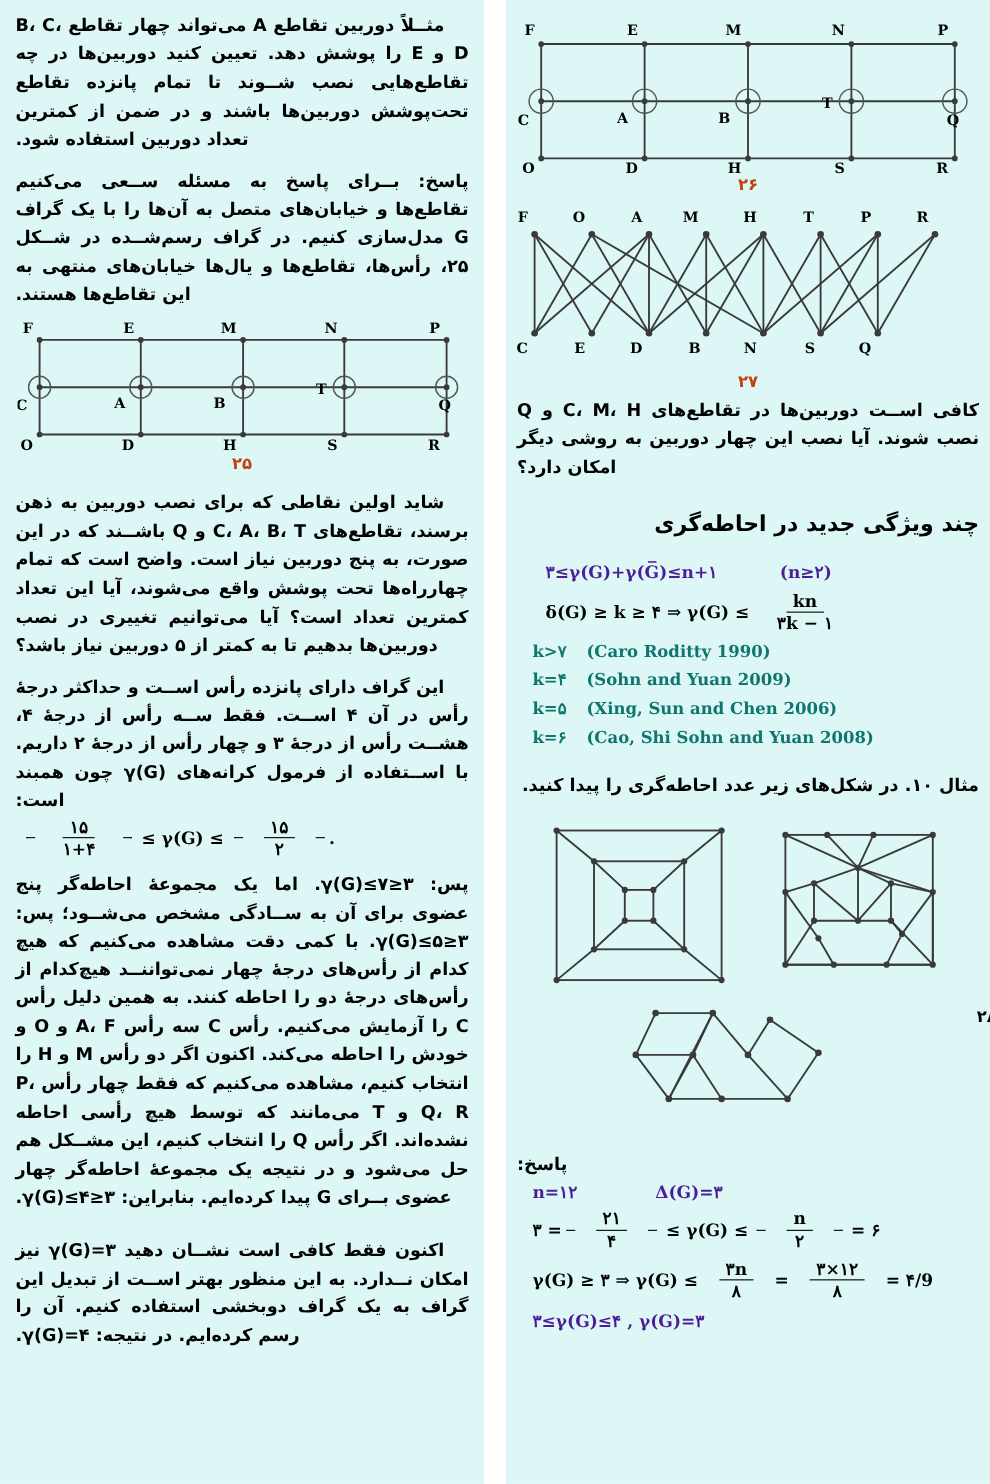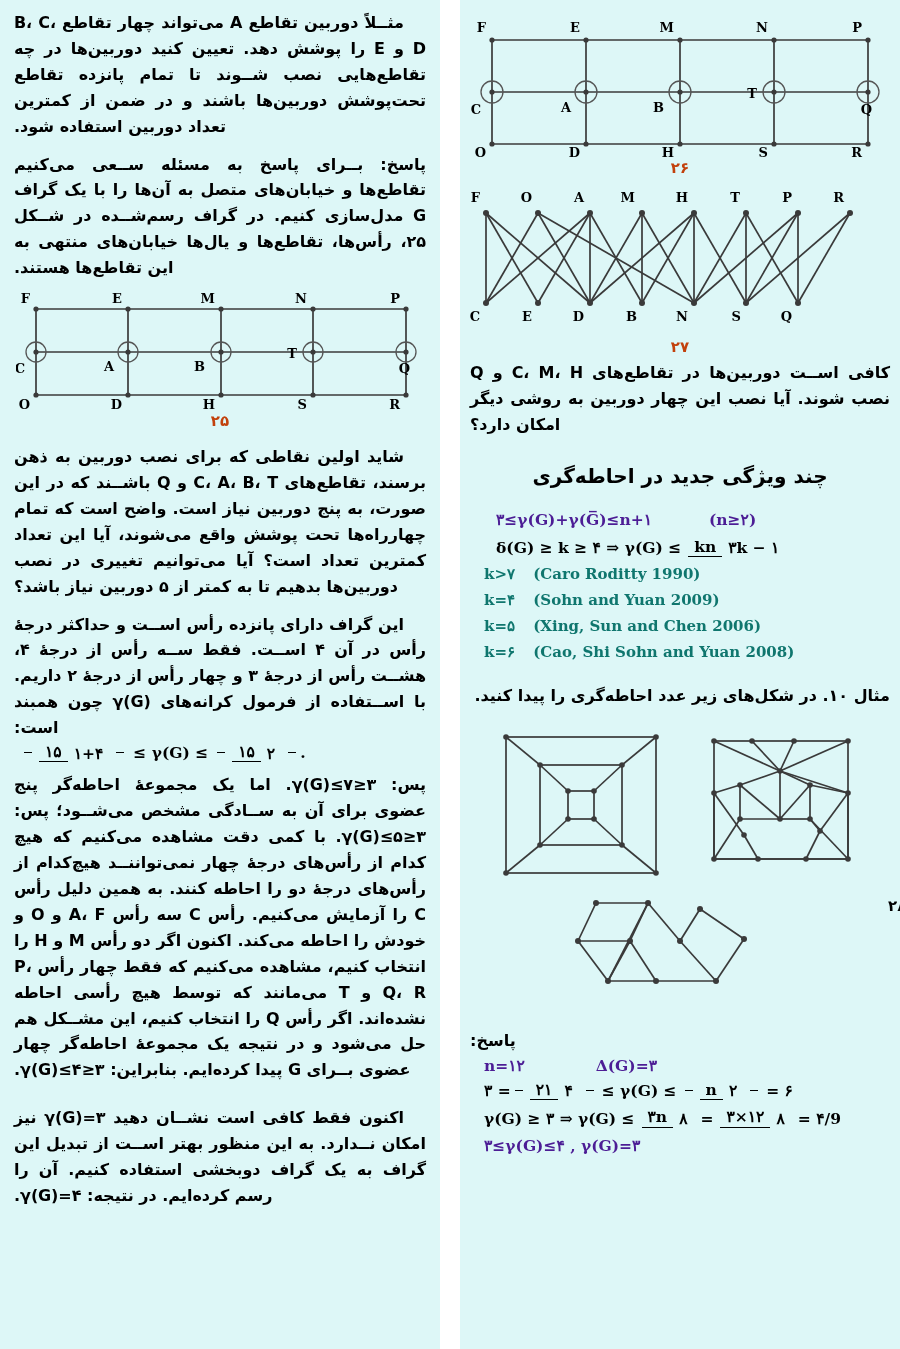--- a/index.html
+++ b/index.html
@@ -27,35 +27,35 @@
   p.rtl.lastright{text-align-last:right;}
 
   .figwrap{margin:4px 0 2px 0;text-align:center;}
   .fignum{
     font-family:"DejaVu Sans",sans-serif;font-weight:700;font-size:15px;
     text-align:center;margin-top:1px;color:#c2410c;
   }
   .fignum-float{position:absolute;font-weight:700;font-size:15px;}
 
   h2.section{
-    direction:rtl;text-align:center;font-size:20px;font-weight:800;
+    direction:rtl;text-align:right;font-size:20px;font-weight:800;
     margin:26px 0 22px 0;font-family:"DejaVu Sans",sans-serif;color:#000;
   }
 
   .math{
     direction:ltr;text-align:left;font-family:"DejaVu Serif","Liberation Serif",serif;
     font-size:15.5px;font-weight:700;color:#4c1d95;margin:0 0 9px 0;
     padding-left:26px;
   }
   .math .sp{display:inline-block;width:46px;}
   .math-row{display:flex;align-items:center;gap:4px;direction:ltr;
     font-family:"DejaVu Serif",serif;font-weight:700;font-size:15.5px;
     padding-left:26px;margin-bottom:8px;}
-  .frac{display:inline-flex;align-items:center;
-    vertical-align:middle;line-height:1.12;margin:0 3px;}
+  .frac{display:inline-flex;flex-direction:column;align-items:center;
+    vertical-align:middle;line-height:1.12;margin:0 15px;}
   .frac .num{border-bottom:1.6px solid #000;padding:0 6px 1px 6px;}
   .frac .den{padding:1px 6px 0 6px;}
   .cite{direction:ltr;text-align:left;font-family:"DejaVu Serif",serif;
     font-size:15px;font-weight:700;margin:0 0 8px 0;padding-left:14px;color:#0f766e;}
   .cite .k{display:inline-block;min-width:44px;}
 
   .answer-label{direction:rtl;text-align:left;font-weight:800;font-size:16px;
     margin:10px 0 6px 0;}
   .bracket{display:inline-flex;align-items:stretch;}
   .bracket .bar{width:7px;}

